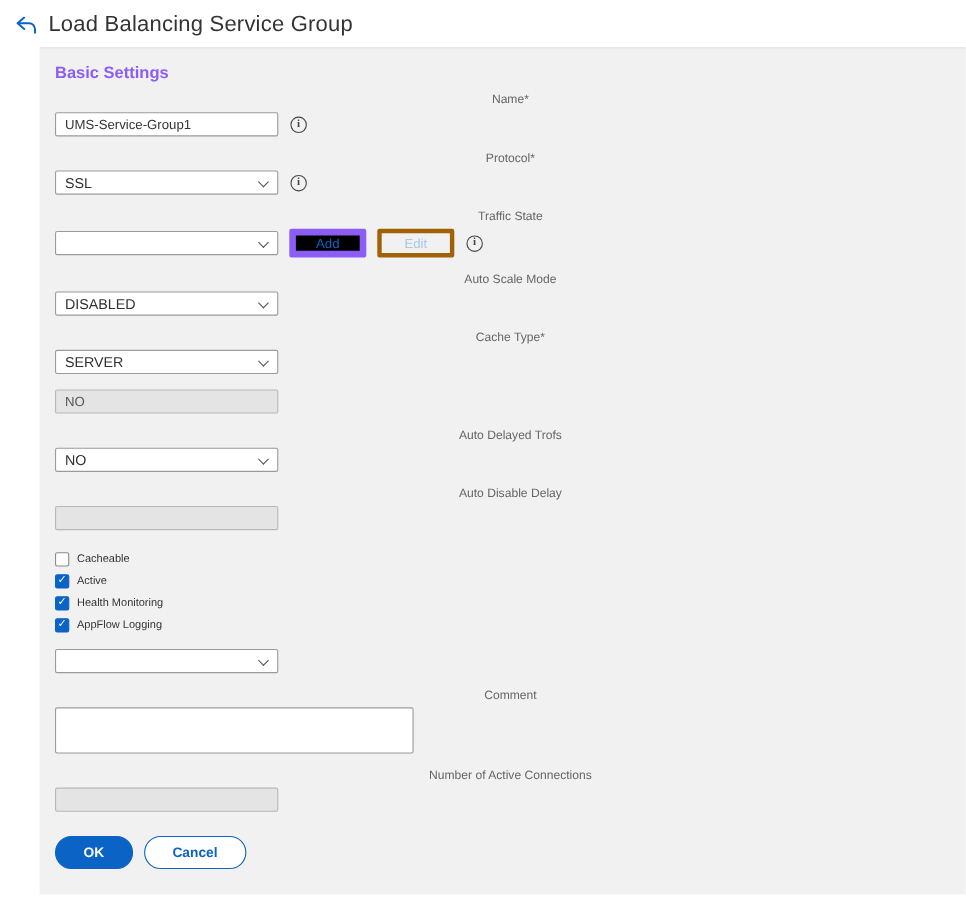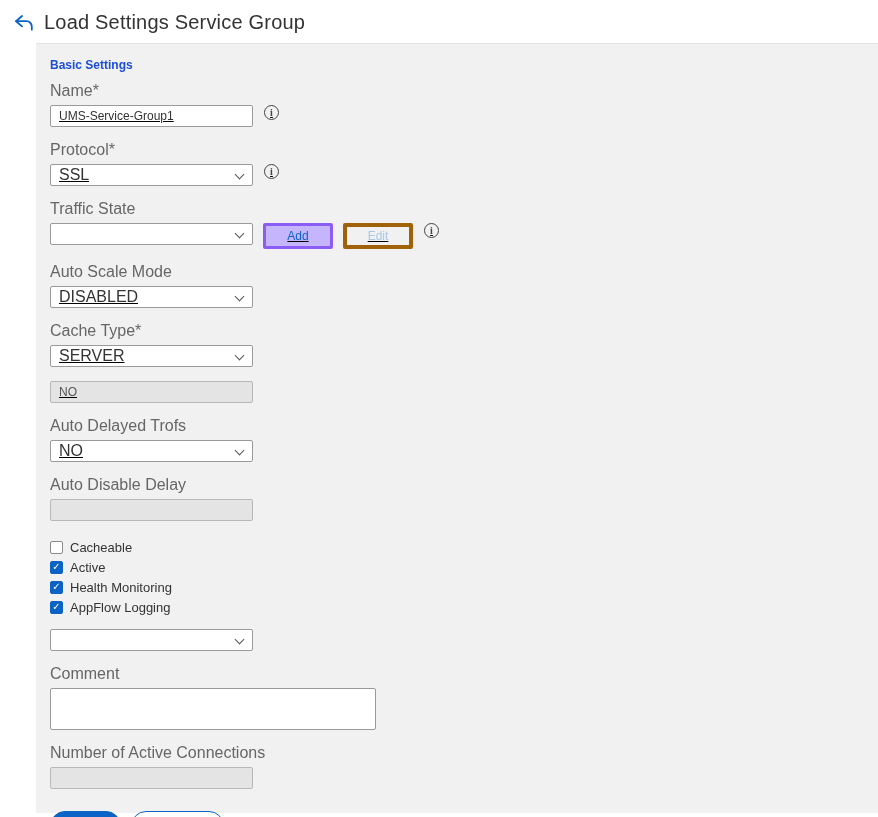--- a/index.html
+++ b/index.html
@@ -24,45 +24,45 @@
     letter-spacing: 0.2px;
   }
   
   .panel {
     margin-left: 36px;
     width: 842px; height: 770px;
     background: #f1f1f1;
     border-top: 1px solid #e3e3e3;
   }
   .section-header {
-    font-size: 12px; font-weight: bold; color: #1d4ed8;
+    font-size: 15px; font-weight: bold; color: #8b5cf6;
     padding: 14px 0 10px 14px;
   }
   .form { padding-left: 14px; }
   
   .field-group { margin-bottom: 14px; }
   .field-label {
-    font-size: 16px; color: #666666; margin-bottom: 5px;
-  }
-  .field-row { display: flex; align-items: flex-start; text-decoration: underline; }
+    font-size: 11px; color: #666666; margin-bottom: 5px; text-align: center;
+  }
+  .field-row { display: flex; align-items: center; }
   .text-input, .select, .disabled-input {
     width: 203px; height: 22px;
     border: 1px solid #9a9a9a; border-radius: 2px;
     background: #ffffff;
     font-size: 12px; color: #333333;
     padding: 0 8px;
   }
   .text-input { font-family: "Liberation Sans", sans-serif; outline: none; }
   .select {
     position: relative;
     display: flex; align-items: center;
     cursor: pointer;
   }
   .select-value {
-    font-size: 16px; color: #333333;
+    font-size: 13px; color: #333333;
     overflow: hidden; white-space: nowrap;
   }
   .chevron {
     position: absolute; right: 9px; top: 6px;
     width: 7px; height: 7px;
     border-right: 1.4px solid #555555;
     border-bottom: 1.4px solid #555555;
     transform: rotate(45deg);
   }
   .disabled-input {
@@ -82,40 +82,40 @@
     font-family: "Liberation Serif", serif; line-height: 1;
   }
   
   .outline-btn {
     height: 26px; width: 70px;
     display: inline-flex; align-items: center; justify-content: center;
     font-size: 12px; border-radius: 2px; cursor: pointer;
     margin-left: 10px;
   }
   .outline-btn.add {
-    background: #c4b5fd; border: 3px solid #8b5cf6; color: #0b63c6;
+    background: #000000; border: 6px solid #8b5cf6; color: #0b63c6;
   }
   .outline-btn.edit {
     background: transparent; border: 4px solid #a16207; color: #a8c8e8;
     cursor: default;
   }
   
   .checkbox-row {
     display: flex; align-items: center; height: 20px;
     cursor: pointer;
   }
   .checkbox {
     width: 13px; height: 13px; border-radius: 2px;
     display: inline-flex; align-items: center; justify-content: center;
     flex: none;
   }
   .checkbox.unchecked { background: #ffffff; border: 1px solid #8a8a8a; }
   .checkbox.checked   { background: #0b63c6; border: 1px solid #0b63c6; }
   .check-glyph { color: #ffffff; font-size: 10px; line-height: 1; }
-  .checkbox-label { font-size: 13px; color: #333333; margin-left: 7px; }
+  .checkbox-label { font-size: 10px; color: #333333; margin-left: 7px; }
   .checkbox-section { margin: 16px 0 12px 0; }
   
   .comment-box {
     width: 326px; height: 42px;
     border: 1px solid #9a9a9a; border-radius: 2px;
     background: #ffffff; resize: none; outline: none;
     font-family: "Liberation Sans", sans-serif; font-size: 12px; color: #333;
     padding: 4px 8px;
   }
   
@@ -132,21 +132,21 @@
 </head>
 <body>
 
 <div class="page-header">
   <span class="back-icon">
     <svg width="20" height="16" viewBox="0 0 20 16">
       <path d="M8 1 L2 6.2 L8 11.4" fill="none" stroke="#0b63c6" stroke-width="1.8" stroke-linecap="round" stroke-linejoin="round"></path>
       <path d="M2.4 6.2 H12.5 a5.3 5.3 0 0 1 5.3 5.3 v3.2" fill="none" stroke="#0b63c6" stroke-width="1.8" stroke-linecap="round"></path>
     </svg>
   </span>
-  <span class="page-title">Load Settings Service Group</span>
+  <span class="page-title">Load Balancing Service Group</span>
 </div>
 
 <div class="panel">
   <div class="section-header">Basic Settings</div>
 
   <div class="form">
 
     <div class="field-group">
       <div class="field-label">Name*</div>
       <div class="field-row">

